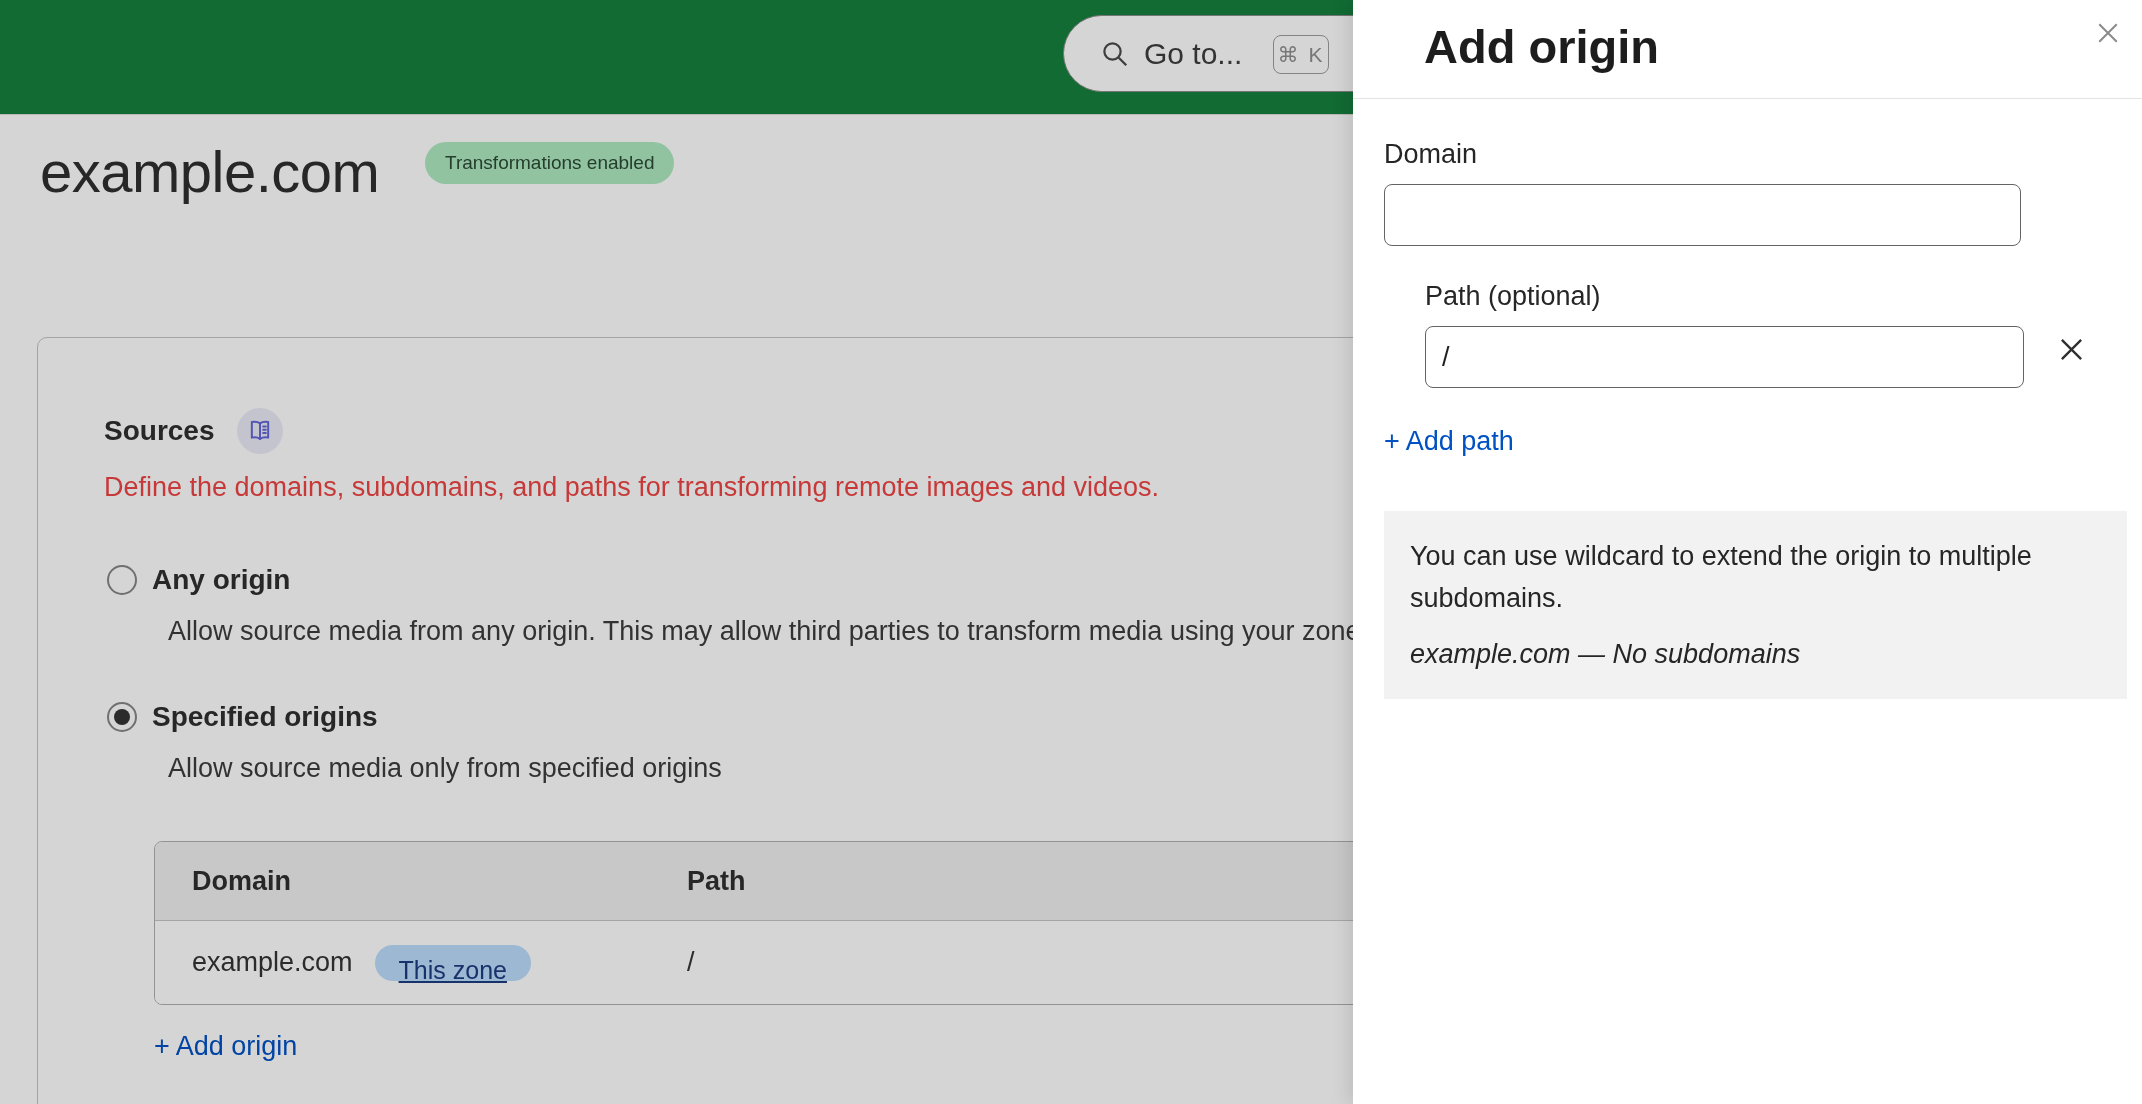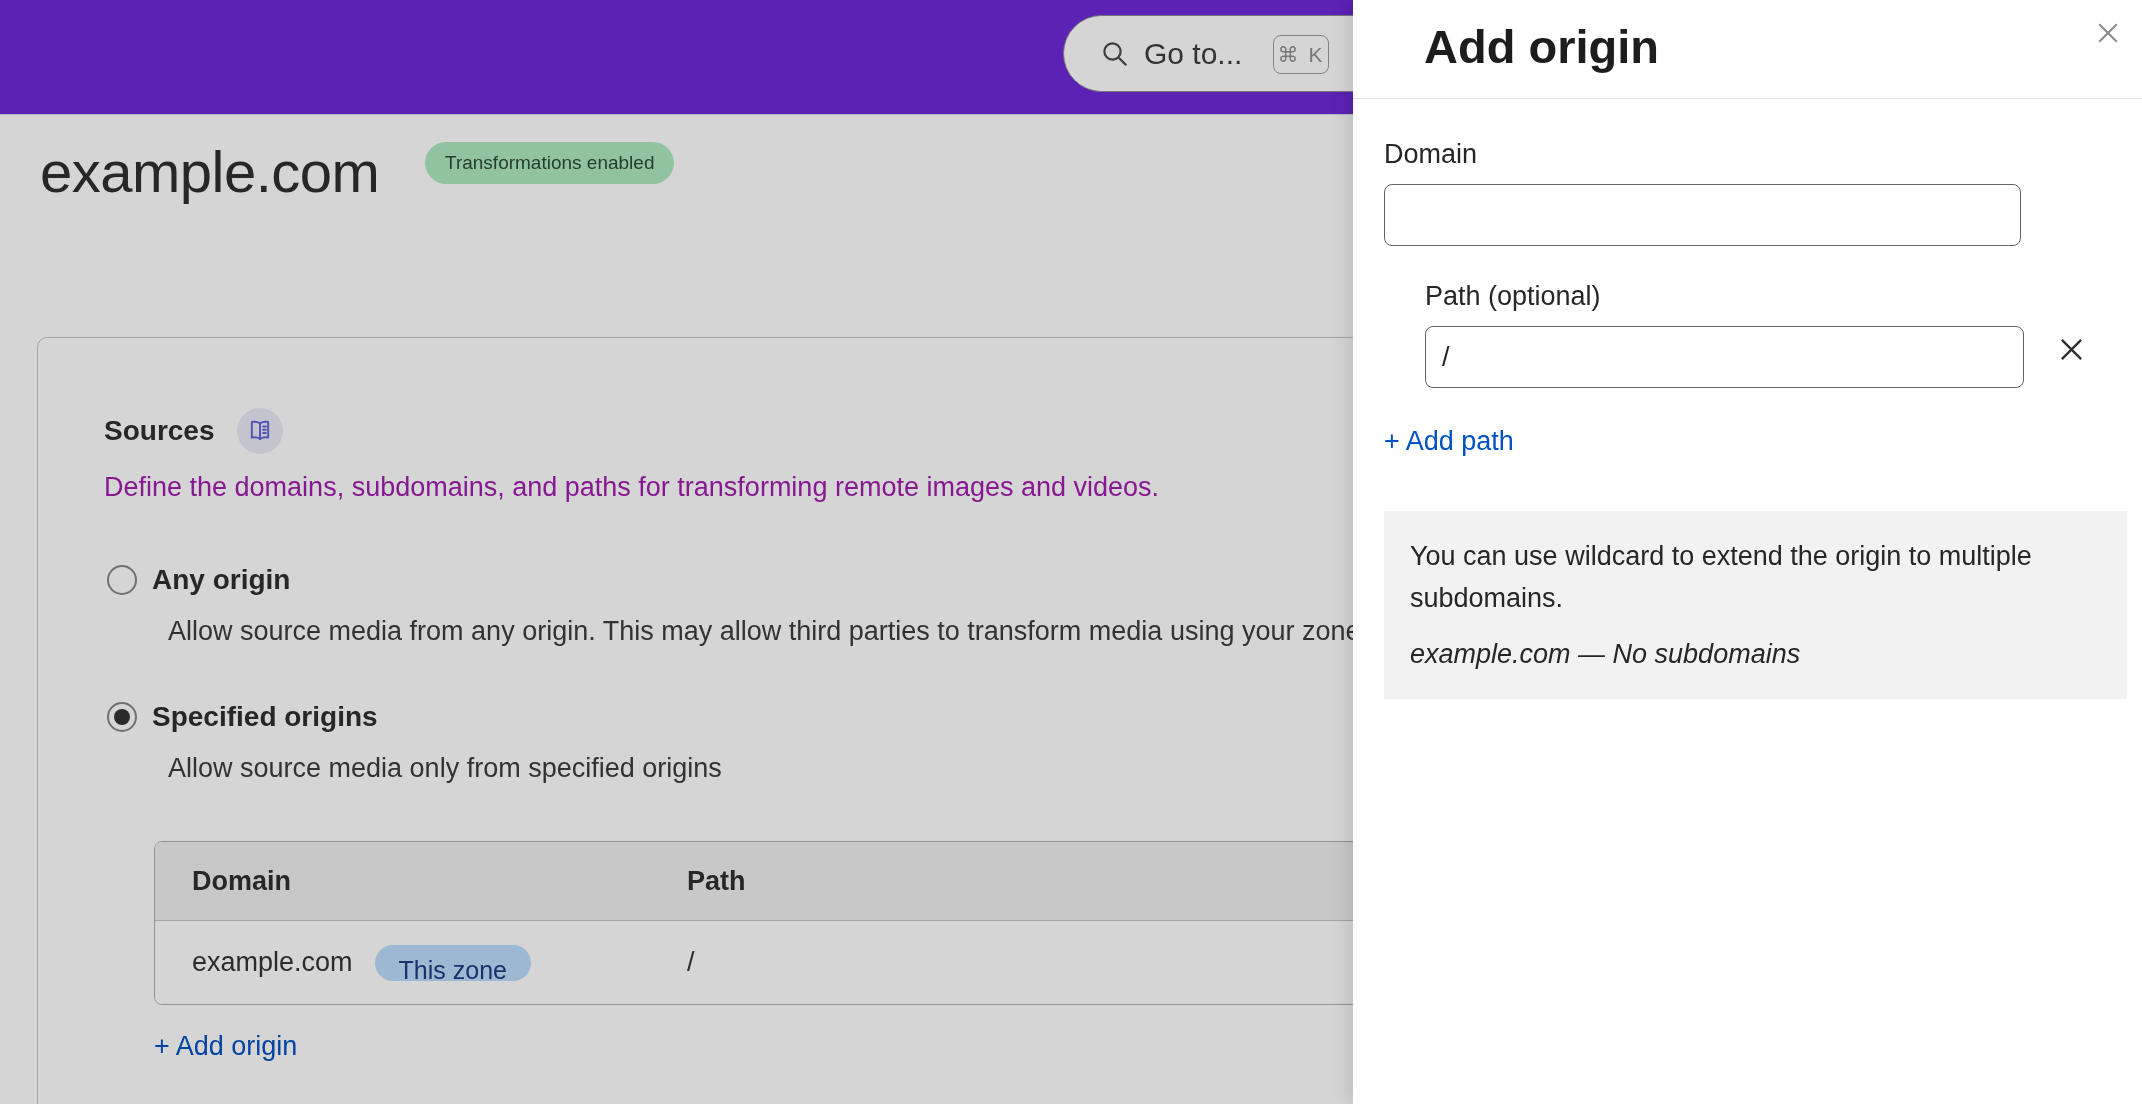--- a/index.html
+++ b/index.html
@@ -4,21 +4,21 @@
 <style>
   html,body{margin:0;padding:0;}
   body{
     width:2142px;height:1104px;position:relative;overflow:hidden;
     background:#ffffff;
     font-family:"Liberation Sans", sans-serif;
     color:#2e2e2e;
   }
   
   .main{position:absolute;inset:0;background:#ffffff;z-index:1;}
-  .topbar{position:absolute;left:0;top:0;width:100%;height:115px;background:#6d28d9;border-bottom:1px solid #dcdcdc;box-sizing:border-box;}
+  .topbar{position:absolute;left:0;top:0;width:100%;height:115px;background:#15803d;border-bottom:1px solid #dcdcdc;box-sizing:border-box;}
   .search-pill{
     position:absolute;left:1063px;top:15px;width:560px;height:77px;
     border:1.5px solid #8c8c8c;border-radius:39px;background:#ffffff;
     display:flex;align-items:center;box-sizing:border-box;padding-left:36px;
   }
   .search-pill .mag{width:30px;height:30px;flex:0 0 auto;}
   .search-pill .q{margin-left:14px;font-size:30px;color:#3d3d3d;}
   .kbd{
     position:absolute;left:209px;top:19px;width:56px;height:39px;
     border:1.5px solid #9d9d9d;border-radius:8px;box-sizing:border-box;
@@ -31,35 +31,35 @@
     padding:0 20px;border-radius:21px;background:#aeeac1;color:#2b4a34;font-size:19px;
   }
   .card{
     position:absolute;left:37px;top:337px;width:1980px;height:940px;
     border:1px solid #c4c4c4;border-radius:10px;background:#ffffff;
   }
   .sources-row{position:absolute;left:66px;top:70px;display:flex;align-items:center;gap:22px;}
   .sources-title{font-size:28px;font-weight:700;color:#2e2e2e;}
   .doc-chip{width:46px;height:46px;border-radius:50%;background:#ebebf8;display:flex;align-items:center;justify-content:center;}
   .doc-chip svg{width:28px;height:28px;}
-  .sources-desc{position:absolute;left:66px;top:134px;font-size:27px;color:#a21caf;white-space:nowrap;}
+  .sources-desc{position:absolute;left:66px;top:134px;font-size:27px;color:#ef4444;white-space:nowrap;}
   .radio-row{position:absolute;left:69px;display:flex;align-items:center;gap:15px;}
   .radio-outer{width:30px;height:30px;border:2px solid #868686;border-radius:50%;box-sizing:border-box;background:#fff;flex:0 0 auto;display:flex;align-items:center;justify-content:center;}
   .radio-dot{width:16px;height:16px;border-radius:50%;background:#333333;}
   .radio-label{font-size:28px;font-weight:600;color:#2e2e2e;}
   .radio-desc{position:absolute;left:130px;font-size:27px;color:#3c3c3c;white-space:nowrap;}
   .origins-table{
     position:absolute;left:116px;top:503px;width:1790px;
     border:1px solid #b0b0b0;border-radius:8px;overflow:hidden;background:#ffffff;
   }
   .t-header{height:78px;background:#f0f0f0;border-bottom:1px solid #c6c6c6;display:flex;align-items:center;font-size:27px;font-weight:700;color:#2e2e2e;}
   .t-row{height:83px;display:flex;align-items:center;font-size:27px;color:#333333;background:#ffffff;}
   .col-domain{flex:0 0 532px;box-sizing:border-box;padding-left:37px;display:flex;align-items:center;gap:22px;}
   .col-path{flex:1;}
-  .zone-badge{background:#bcdcfd;color:#1c3b80;font-size:25px;height:36px;line-height:50px;border-radius:25px;padding:0 24px;}
+  .zone-badge{background:#bcdcfd;color:#1c3b80;font-size:25px;height:36px;line-height:50px;border-radius:25px;padding:0 24px;text-decoration:underline;}
   .add-origin{position:absolute;left:116px;top:693px;font-size:27px;color:#0051c3;cursor:pointer;}
   
   .scrim{position:absolute;inset:0;background:rgba(5,5,5,0.17);z-index:5;}
   
   .panel{
     position:absolute;left:1353px;top:0;width:789px;height:1104px;background:#ffffff;z-index:10;
     box-sizing:border-box;padding:22px 40px 0 31px;
     box-shadow:-6px 0 16px rgba(0,0,0,0.10);
   }
   .panel-close{position:absolute;top:18px;right:19px;width:30px;height:30px;cursor:pointer;}

